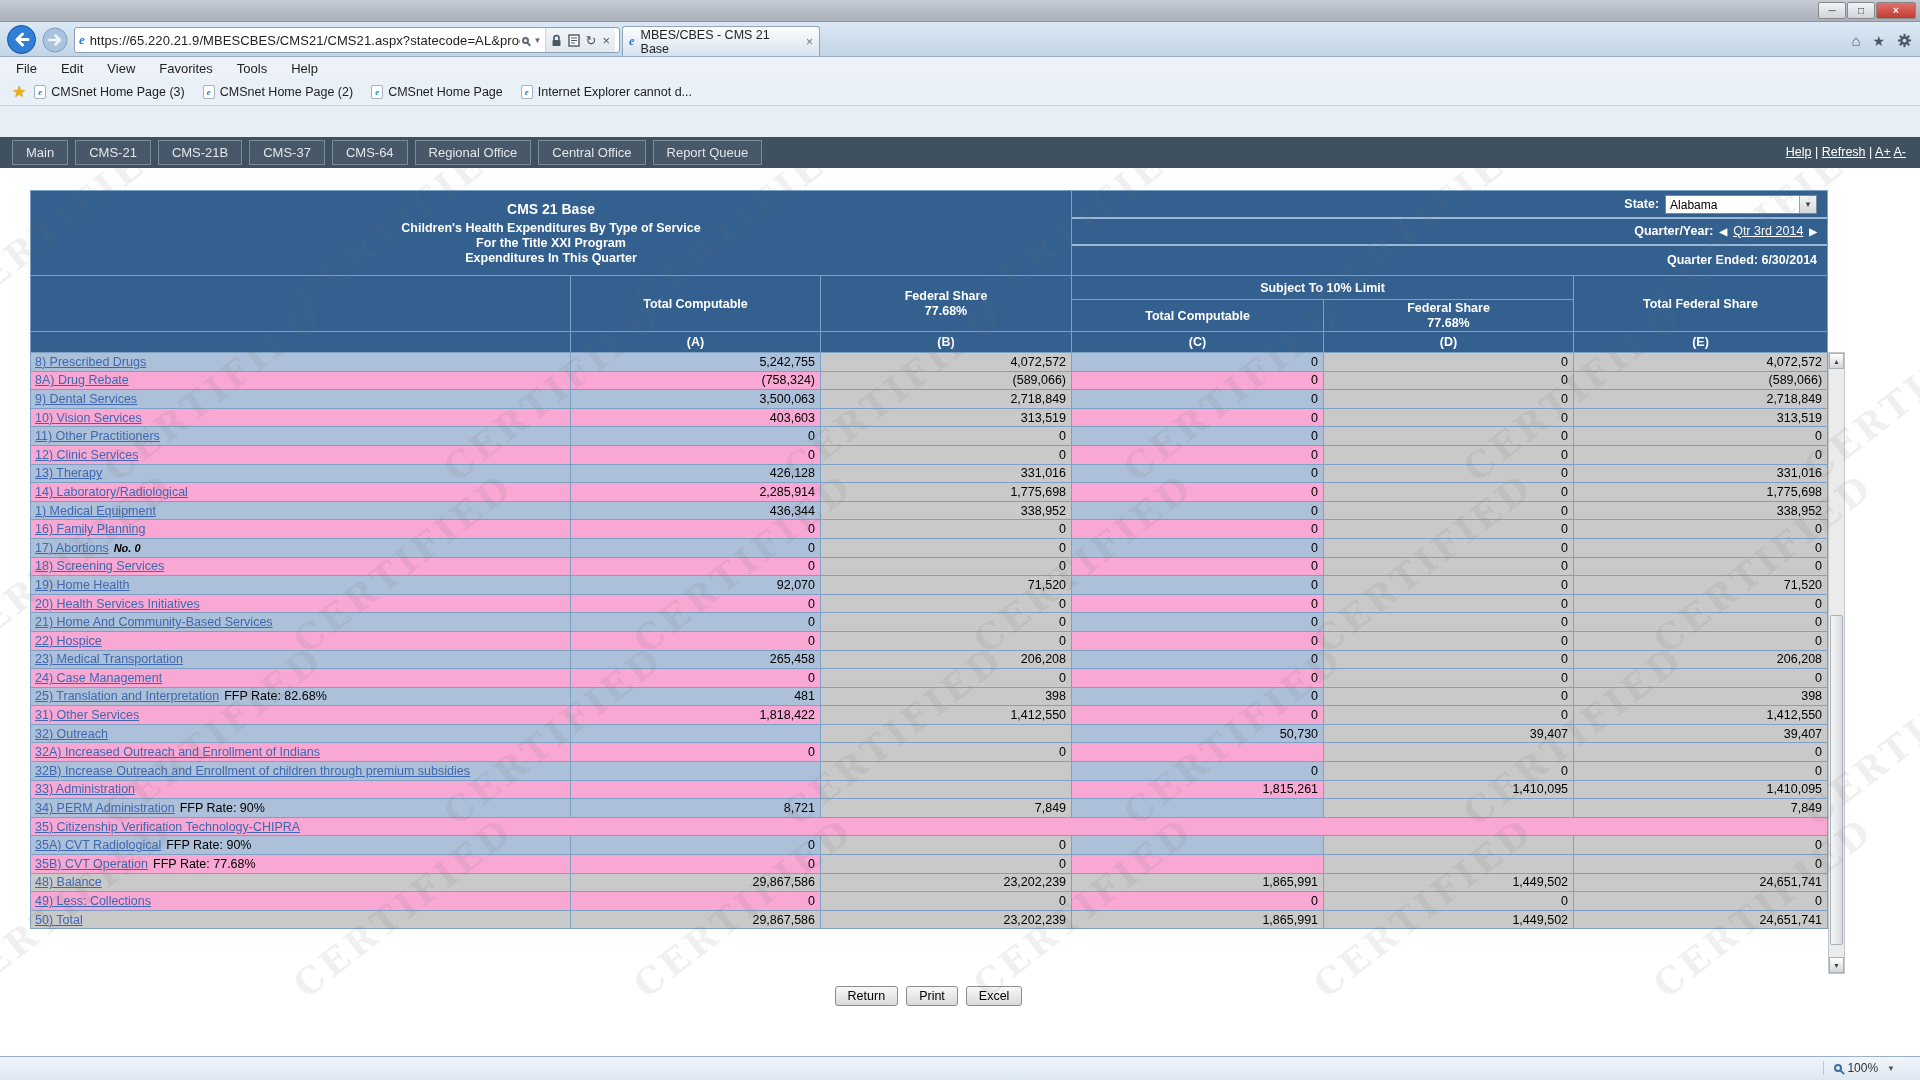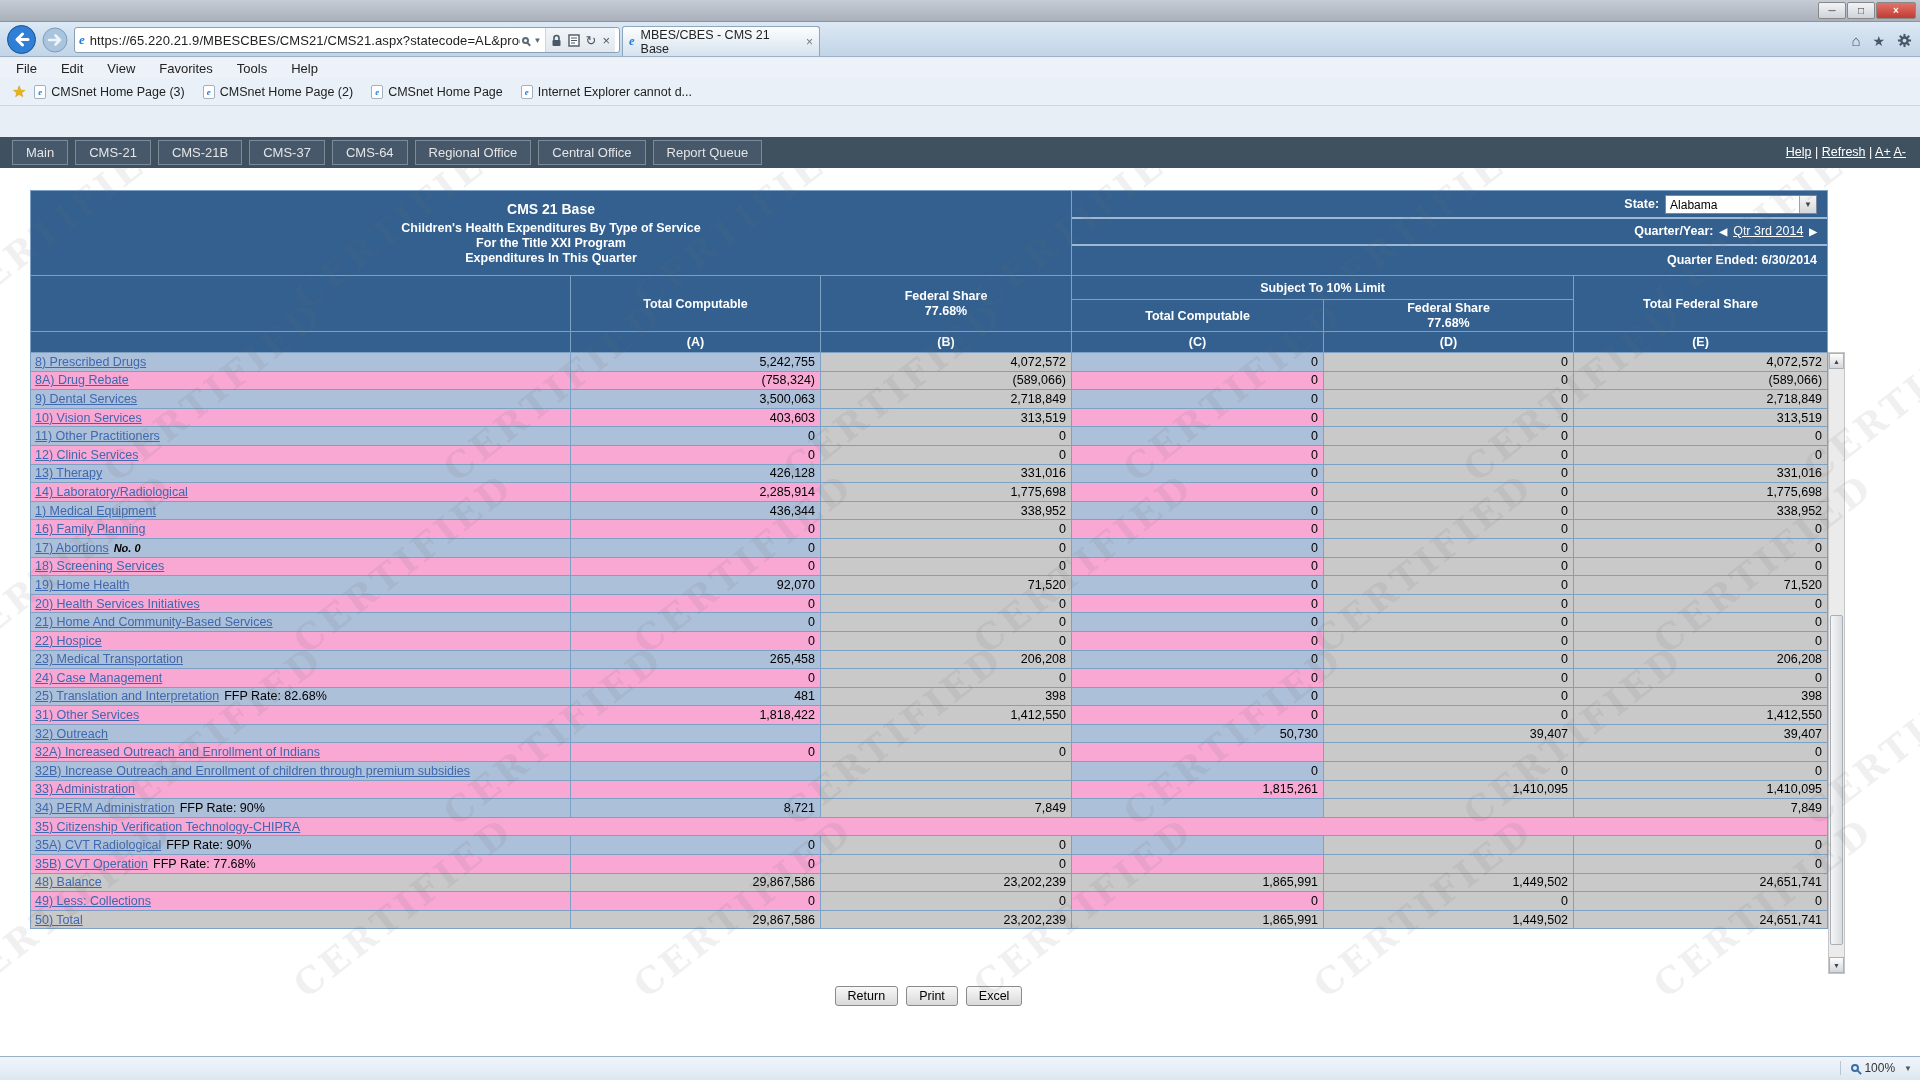--- a/index.html
+++ b/index.html
@@ -90,21 +90,21 @@
 
   .btnrow{position:absolute;left:30px;top:818px;width:1797px;display:flex;justify-content:center;gap:8px}
   .fbtn{font-size:12.5px;padding:2px 12px;background:linear-gradient(#f8f8f8,#d9d9d9);border:1px solid #8a8a8a;border-radius:3px;color:#000}
 
   
   .wm{position:absolute;inset:0;pointer-events:none;z-index:6;overflow:hidden}
   .wm-t{position:absolute;font-family:"DejaVu Serif",serif;font-weight:bold;font-size:36px;letter-spacing:4px;color:rgba(110,110,110,0.10);transform:rotate(-38deg);white-space:nowrap}
 
   
   .statusbar{position:absolute;bottom:0;left:0;right:0;height:24px;background:linear-gradient(#f0f5fb,#dde7f1);border-top:1px solid #9ab0c4}
-  .zoomctl{position:absolute;right:8px;top:4px;display:flex;align-items:center;gap:5px;font-size:12px;color:#333;border-left:1px solid #b8c6d4;padding-left:10px}
+  .zoomctl{position:absolute;right:25px;top:4px;display:flex;align-items:center;gap:5px;font-size:12px;color:#333;border-left:1px solid #b8c6d4;padding-left:10px}
   .zoom-mag{width:8px;height:8px;border:2px solid #3a6ea5;border-radius:50%;position:relative}
   .zoom-mag::after{content:'';position:absolute;width:6px;height:2px;background:#3a6ea5;right:-5px;bottom:-3px;transform:rotate(45deg)}
   .zoomdrop{font-size:8px;color:#555;margin-left:4px}
 </style>
 </head>
 <body>
 
 <div class="win">
 
   <div class="titlebar">

